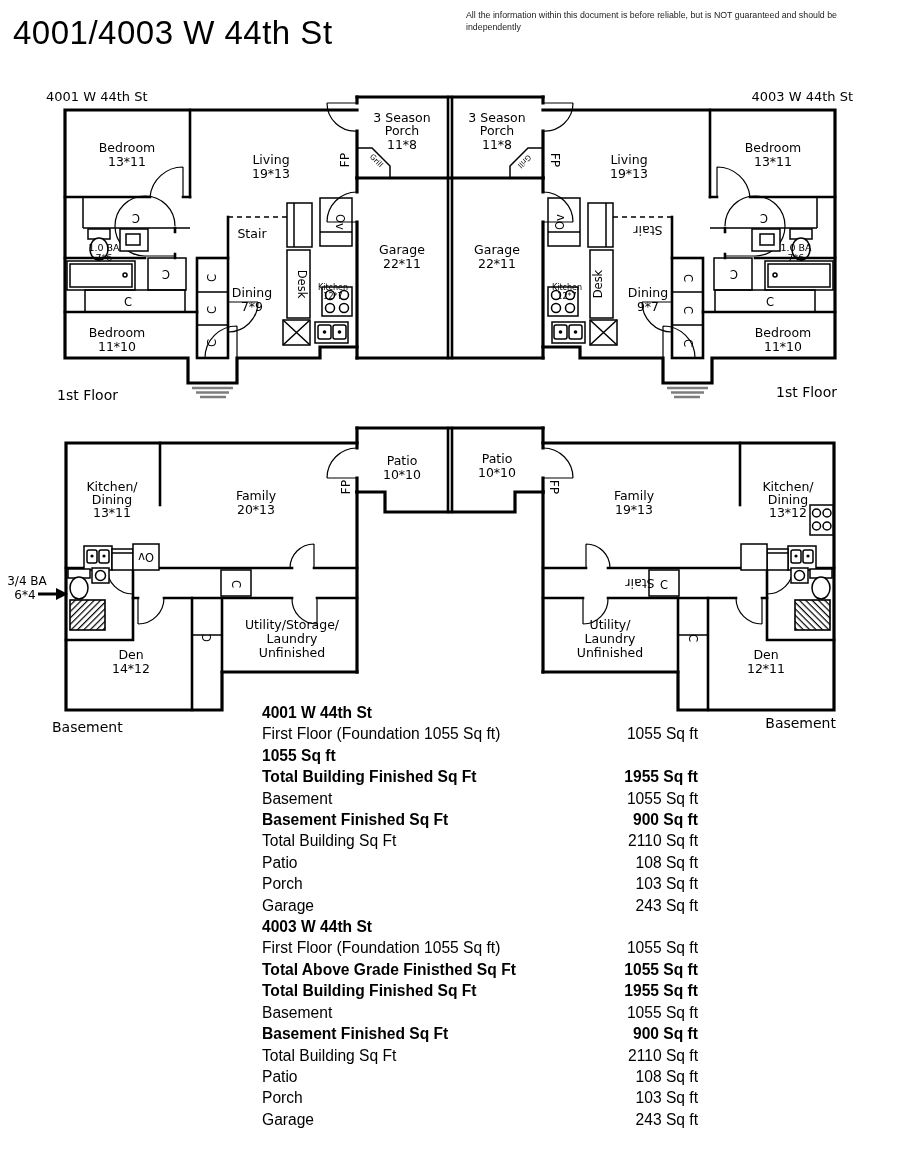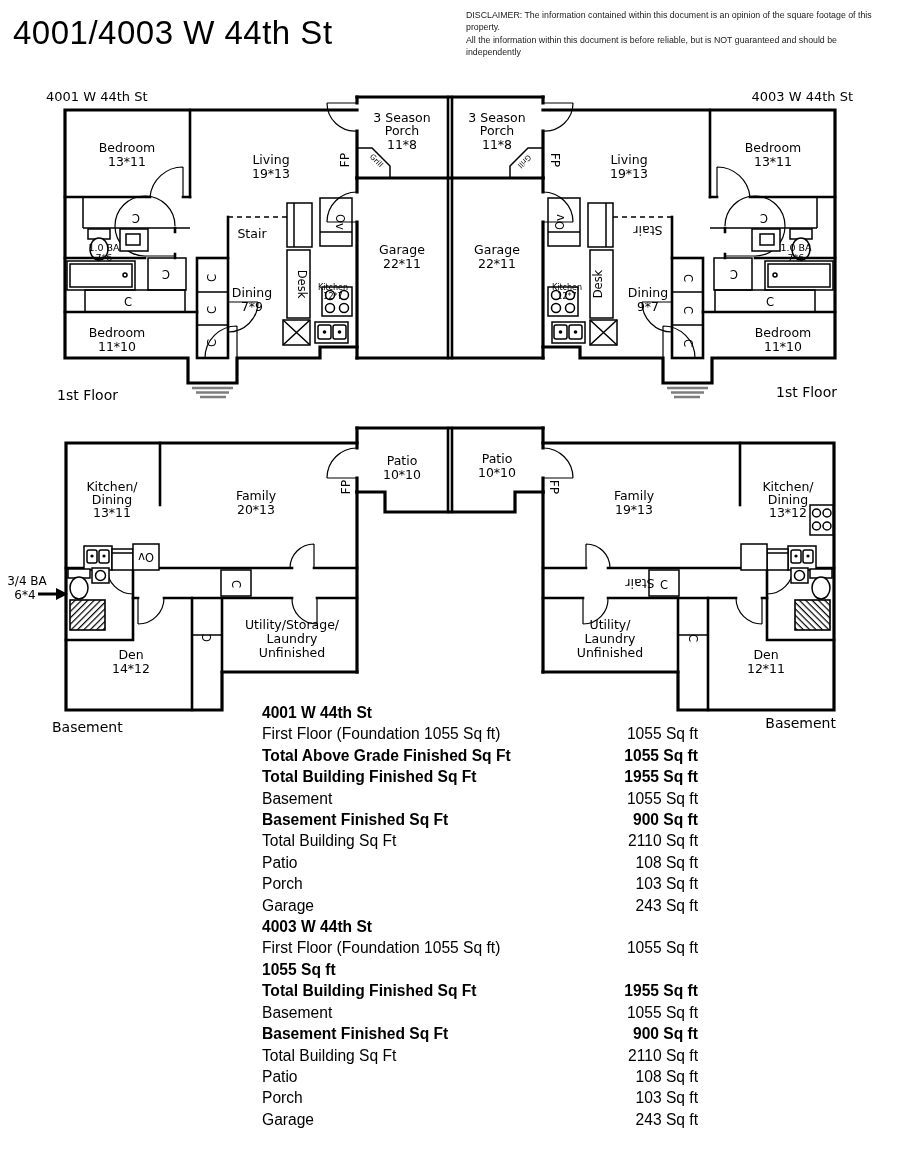--- a/index.html
+++ b/index.html
@@ -33,21 +33,20 @@
   .trow.bold{font-weight:bold;}
   .tl{text-align:right;}
   .tv{text-align:left;}
 </style>
 </head>
 <body>
 
 <div id="title">4001/4003 W 44th St</div>
 
 <div id="disclaimer">
-  <div>DISCLAIMER: The information contained within this document is an opinion of the square footage of this property.</div>
   <div>All the information within this document is before reliable, but is NOT guaranteed and should be independently</div>
 </div>
 
 <svg id="plan-svg" width="900" height="760" viewBox="0 0 900 760">
   <defs>
     <pattern id="hatch" width="4.5" height="4.5" patternUnits="userSpaceOnUse" patternTransform="rotate(45)">
       <rect width="4.5" height="4.5" fill="#fff"></rect>
       <line x1="0" y1="0" x2="0" y2="4.5" stroke="#000" stroke-width="2.4"></line>
     </pattern>
   </defs>
@@ -304,21 +303,20 @@
   </g>
 </svg>
 
 <div id="sqft-tables">
     <div class="trow header">4001 W 44th St</div>
     <div class="trow">
       <span class="tl">First Floor (Foundation 1055 Sq ft)</span>
       <span class="tv">1055 Sq ft</span>
     </div>
     <div class="trow bold">
-      <span class="tl">Total Above Grade Finished Sq Ft</span>
       <span class="tv">1055 Sq ft</span>
     </div>
     <div class="trow bold">
       <span class="tl">Total Building Finished Sq Ft</span>
       <span class="tv">1955 Sq ft</span>
     </div>
     <div class="trow">
       <span class="tl">Basement</span>
       <span class="tv">1055 Sq ft</span>
     </div>
@@ -341,20 +339,21 @@
     <div class="trow">
       <span class="tl">Garage</span>
       <span class="tv">243 Sq ft</span>
     </div>
     <div class="trow header">4003 W 44th St</div>
     <div class="trow">
       <span class="tl">First Floor (Foundation 1055 Sq ft)</span>
       <span class="tv">1055 Sq ft</span>
     </div>
     <div class="trow bold">
+      <span class="tl">Total Above Grade Finisthed Sq Ft</span>
       <span class="tv">1055 Sq ft</span>
     </div>
     <div class="trow bold">
       <span class="tl">Total Building Finished Sq Ft</span>
       <span class="tv">1955 Sq ft</span>
     </div>
     <div class="trow">
       <span class="tl">Basement</span>
       <span class="tv">1055 Sq ft</span>
     </div>

